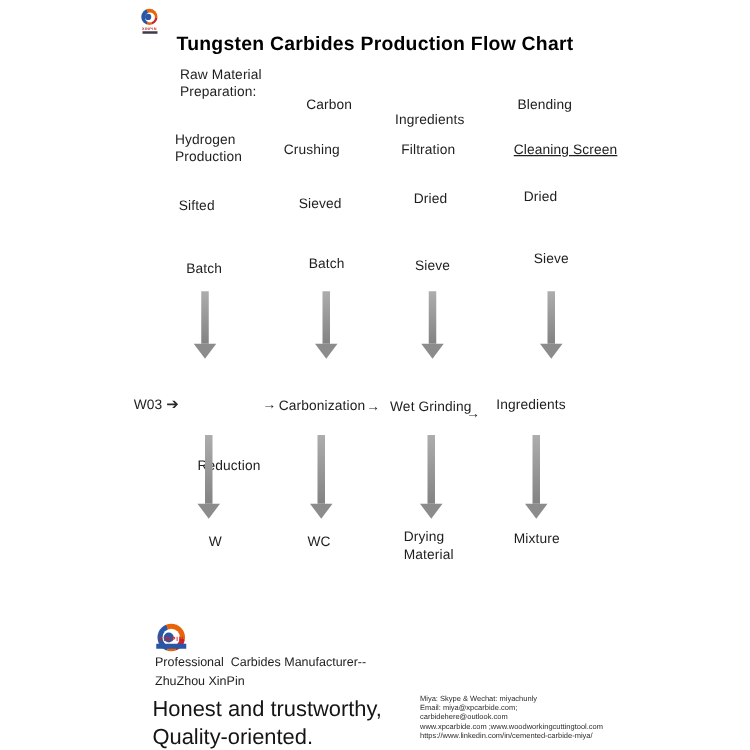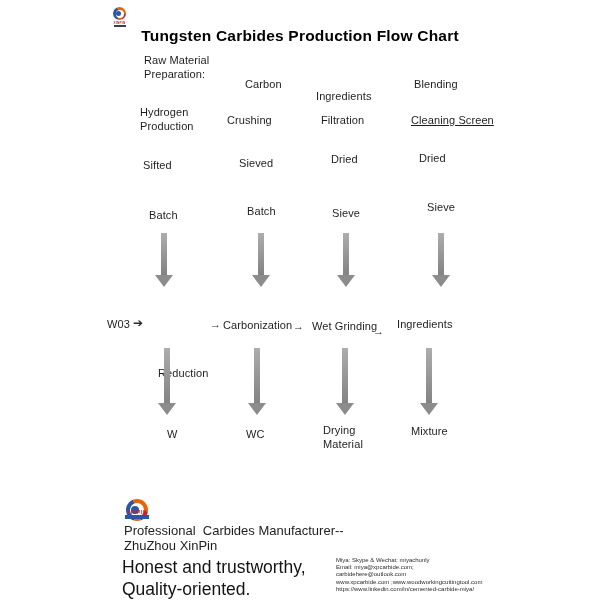--- a/index.html
+++ b/index.html
@@ -30,21 +30,21 @@
   .logo-big{left:126px;top:486px;width:22px;height:22px;}
   .logo-big .ring-inner{inset:4px;}
   .logo-big .ring-core{inset:7px 9px 7px 5px;}
   .logo-small{left:113px;top:7px;width:13px;height:13px;}
   .logo-small .ring-inner{inset:2.5px;}
   .logo-small .ring-core{inset:4px 5px 4px 3px;}
   .logo-name-big{left:122px;top:509px;width:30px;text-align:center;font-size:5px;font-weight:bold;color:#c8242b;letter-spacing:.6px;}
   .logo-banner-big{left:125px;top:515px;width:24px;height:4px;background:#2a57a5;}
   .logo-name-small{left:109px;top:21px;width:21px;text-align:center;font-size:3px;font-weight:bold;color:#c8242b;letter-spacing:.3px;}
   .logo-banner-small{left:114px;top:25px;width:12px;height:2px;background:#3c3c4e;}
-  .manufacturer{left:124px;top:524px;font-size:13px;line-height:14.5px;white-space:pre-wrap;color:#1e1e1e;}
+  .manufacturer{left:124px;top:524px;font-size:10px;line-height:14.5px;white-space:pre-wrap;color:#1e1e1e;}
   .slogan{left:122px;top:556px;font-size:17.5px;line-height:22px;white-space:pre-line;color:#141414;}
   .contact{left:336px;top:557px;font-size:6px;line-height:7.2px;color:#2b2b2b;}
   .contact div{white-space:nowrap;}
 </style>
 </head>
 <body>
 
 <div class="abs ring ring-outer logo-small">
   <div class="ring-inner"></div>
   <div class="ring-core"></div>

